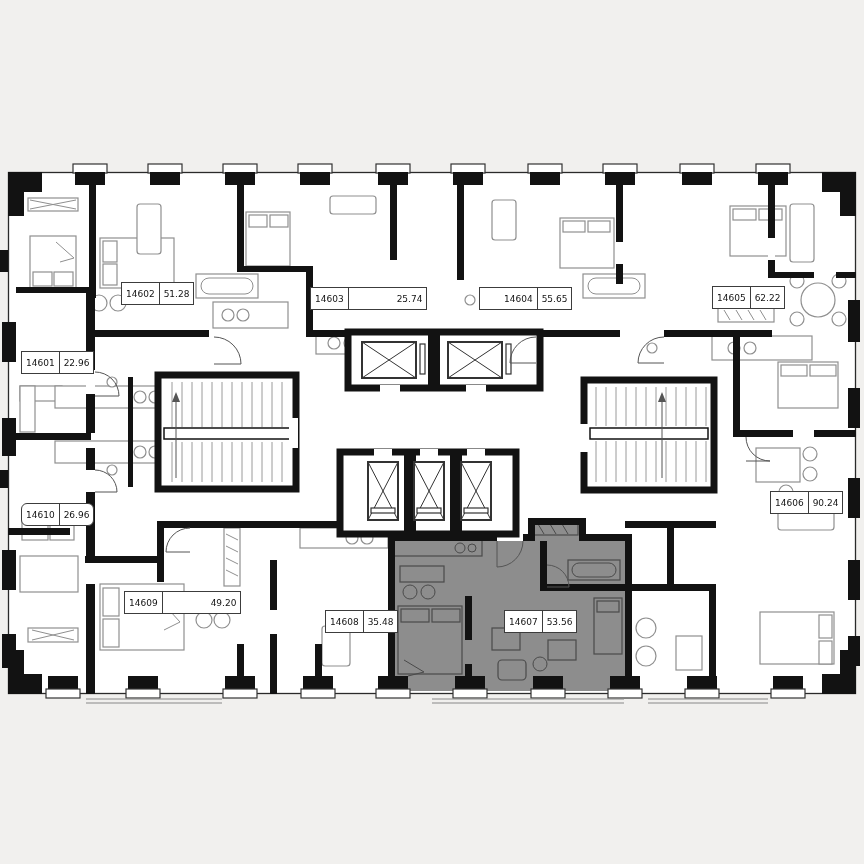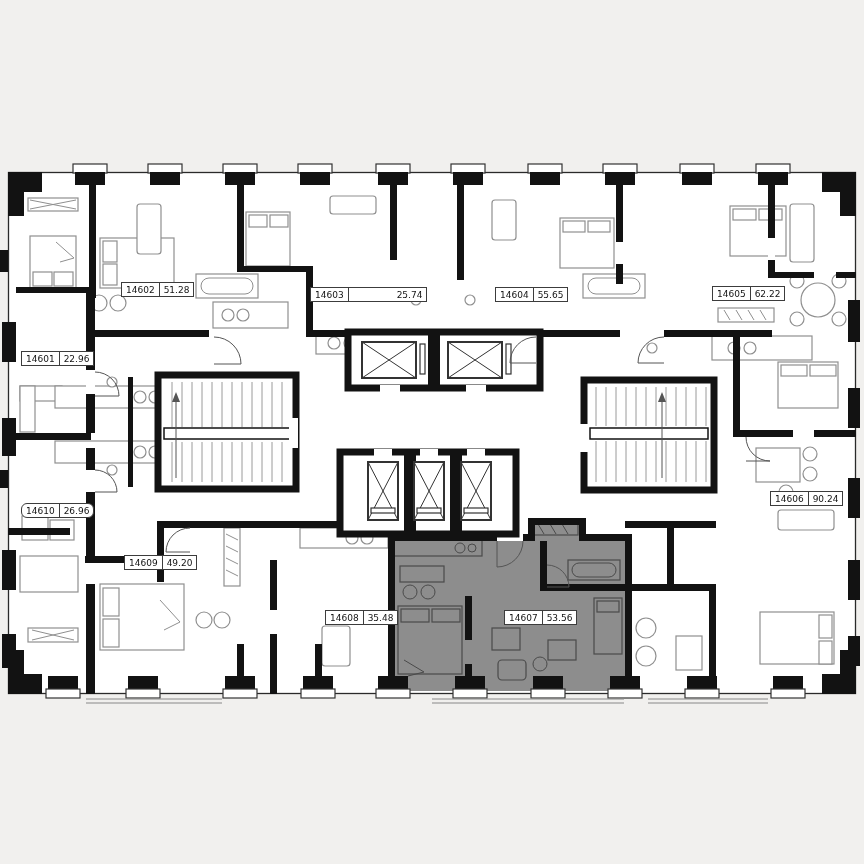--- a/index.html
+++ b/index.html
@@ -22,21 +22,21 @@
   .door{stroke:#555;stroke-width:1;fill:none;}
   .tread{stroke:#9a9a9a;stroke-width:1;fill:none;}
   .corebox{fill:#ffffff;stroke:var(--wall);stroke-width:7;}
   .shaft{fill:#ffffff;stroke:#333;stroke-width:2;}
   .shaftx{stroke:#333;stroke-width:1;fill:none;}
   .piercap{fill:#ffffff;stroke:#333;stroke-width:1.2;}
   .balc{stroke:#888;stroke-width:1;fill:none;}
   .hotspot{fill:transparent;}
   
   .unit-label{
-    position:absolute;display:flex;height:15px;box-sizing:border-box;
+    position:absolute;display:flex;height:23px;box-sizing:border-box;
     background:#fff;border:1px solid #3c3c3c;font-size:9px;color:#121212;
     white-space:nowrap;align-items:stretch;z-index:5;
   }
   .unit-label .num{display:flex;align-items:center;padding:0 4px;border-right:1px solid #3c3c3c;}
   .unit-label .area{display:flex;align-items:center;padding:0 4px;}
 </style>
 </head>
 <body>
 
 <div class="stage">
@@ -393,41 +393,41 @@
       <span class="area">22.96</span>
     </div>
     <div class="unit-label" style="left:121px;top:282px;">
       <span class="num">14602</span>
       <span class="area">51.28</span>
     </div>
     <div class="unit-label" style="left:310px;top:287px;gap:44px;">
       <span class="num">14603</span>
       <span class="area">25.74</span>
     </div>
-    <div class="unit-label" style="left:495px;top:287px;">
+    <div class="unit-label" style="left:479px;top:287px;padding-left:20px;">
       <span class="num">14604</span>
       <span class="area">55.65</span>
     </div>
     <div class="unit-label" style="left:712px;top:286px;">
       <span class="num">14605</span>
       <span class="area">62.22</span>
     </div>
     <div class="unit-label" style="left:770px;top:491px;">
       <span class="num">14606</span>
       <span class="area">90.24</span>
     </div>
     <div class="unit-label" style="left:504px;top:610px;">
       <span class="num">14607</span>
       <span class="area">53.56</span>
     </div>
     <div class="unit-label" style="left:325px;top:610px;">
       <span class="num">14608</span>
       <span class="area">35.48</span>
     </div>
-    <div class="unit-label" style="left:124px;top:555px;">
+    <div class="unit-label" style="left:124px;top:591px;gap:44px;">
       <span class="num">14609</span>
       <span class="area">49.20</span>
     </div>
     <div class="unit-label" style="left:21px;top:503px;border-radius:6px;">
       <span class="num">14610</span>
       <span class="area">26.96</span>
     </div>
   </div>
 </div>
 

